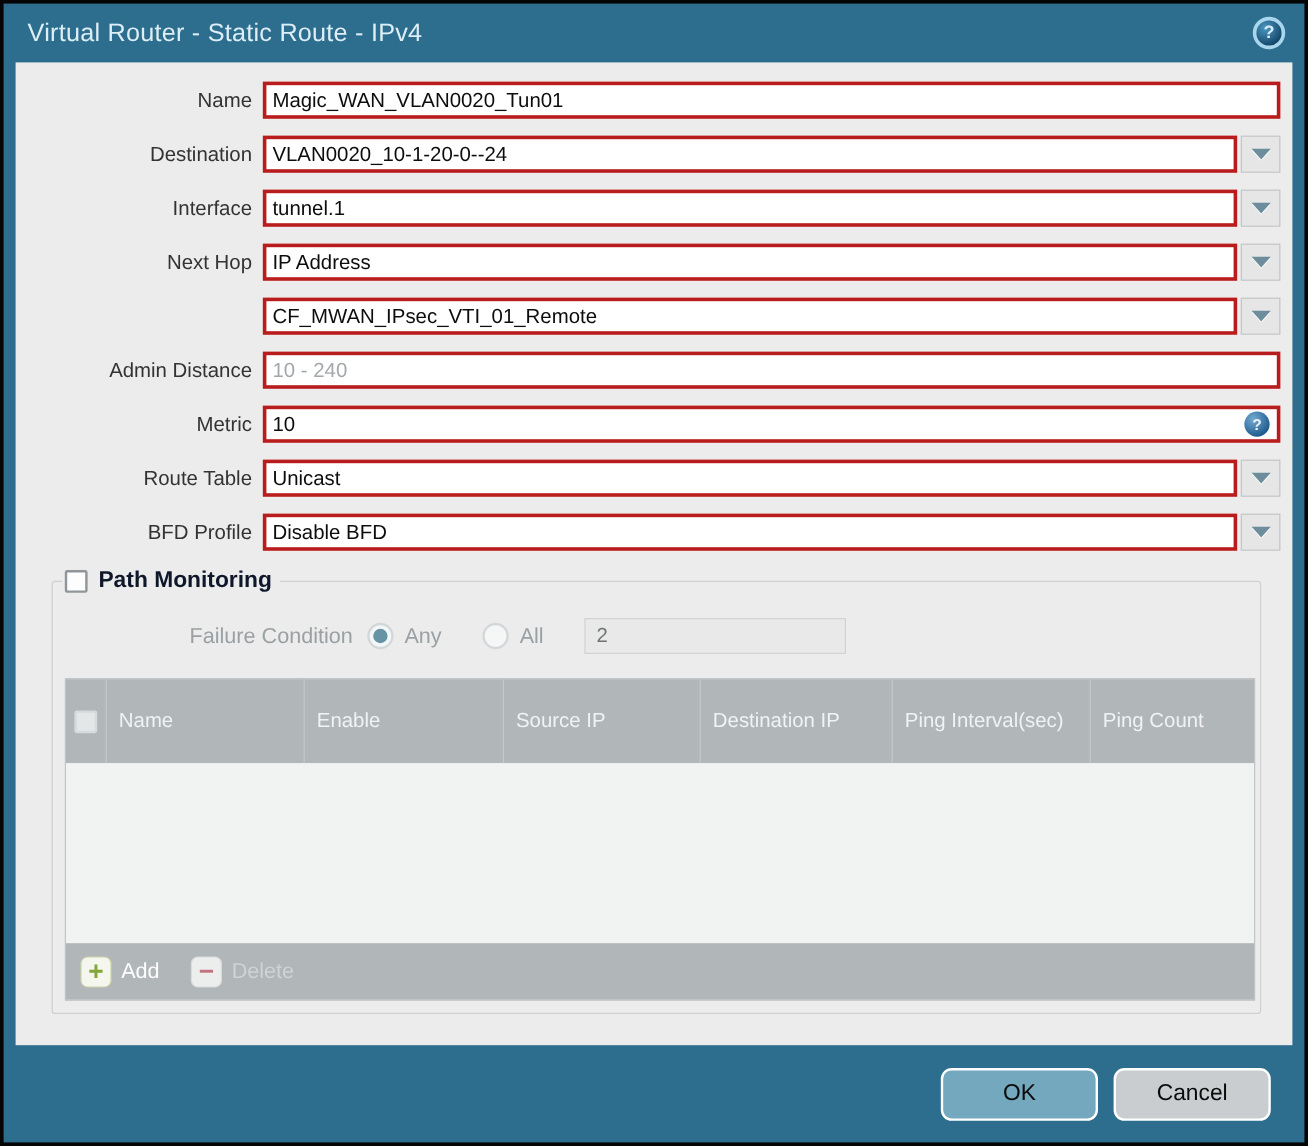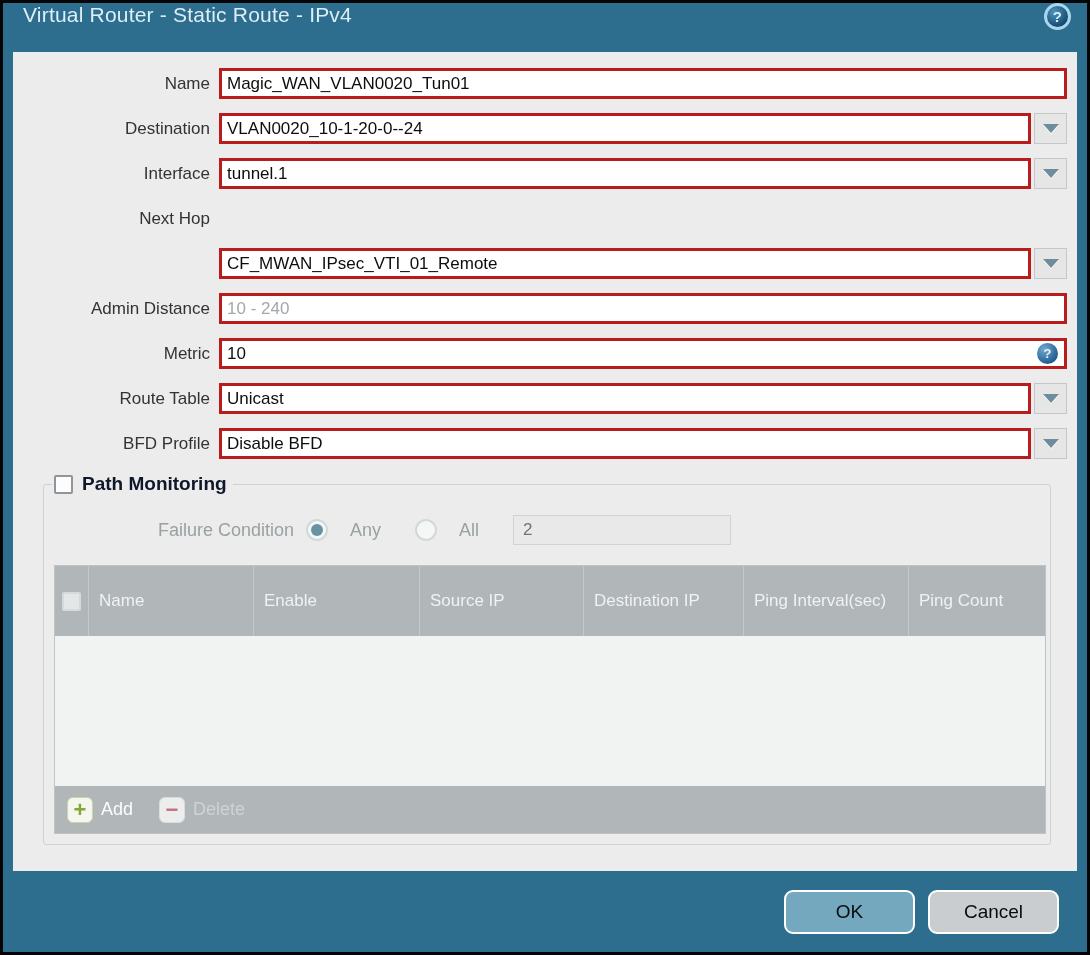--- a/index.html
+++ b/index.html
@@ -3,21 +3,21 @@
 <meta charset="utf-8">
 <style>
   * { margin:0; padding:0; box-sizing:border-box; }
   html,body { width:1090px; height:955px; }
   body { font-family:"Liberation Sans", sans-serif; background:#000; }
 
   .dialog { position:absolute; inset:0; background:#2d6e8f; border:3px solid #050505;
             display:flex; flex-direction:column; }
 
   
-  .titlebar { height:49px; display:flex; padding:0 16px 0 20px;
+  .titlebar { height:49px; display:flex; align-items:center; padding:0 16px 0 20px;
               color:#ddeef6; font-size:21px; letter-spacing:.2px; }
   .titlebar .title { flex:1; }
   .help-badge { width:27px; height:27px; border-radius:50%;
                 background:radial-gradient(circle at 35% 30%, #4c96c0, #14476b 75%);
                 border:3px solid #a9d6ec; color:#d8edf8; font-weight:bold; font-size:15px;
                 display:flex; align-items:center; justify-content:center; cursor:pointer; }
 
   
   .content { flex:1; margin:0 10px; background:#ececec; padding:16px 10px 0 14px; overflow:hidden; }
 
@@ -48,21 +48,21 @@
           cursor:pointer; }
   .pm-title { font-size:19px; font-weight:bold; color:#0f172a; }
 
   .pm-row { display:flex; align-items:center; margin:14px 0 20px 0; }
   .dis-lbl { color:#9aa0a3; font-size:18px; }
   .fc-lbl { width:256px; text-align:right; padding-right:12px; white-space:nowrap; }
   .radio { width:22px; height:22px; border-radius:50%; background:#f5f7f7; border:2px solid #d2d8da;
            display:inline-flex; align-items:center; justify-content:center; cursor:pointer; }
   .radio .dot { width:12px; height:12px; border-radius:50%; background:transparent; }
   .radio.sel .dot { background:#6794a4; }
-  .radio-lbl { margin:0 34px 0 22px; }
+  .radio-lbl { margin:0 34px 0 9px; }
   .pht-lbl { margin-left:126px; padding-right:10px; white-space:nowrap; }
   .pht-input { width:218px; height:30px; background:#e9e9e9; border:1px solid #d2d2d2;
                color:#6e7477; font-size:17px; font-family:"Liberation Sans",sans-serif; padding:0 9px; }
 
   
   .pm-table { margin:0 0 0 4px; border:1px solid #bec3c5; }
   .thead { display:grid; grid-template-columns:34px 165px 166px 164px 160px 165px 1fr;
            background:#b1b6b9; color:#f0f2f3; font-size:17px; height:70px; }
   .th { display:flex; align-items:center; padding:4px 10px; border-right:1px solid #c3c8ca; }
   .th:last-child { border-right:none; }
@@ -121,20 +121,26 @@
       <span class="ctl">
         <input class="tinput" value="tunnel.1" style="">
         <span class="dd-btn">
             <span class="tri"></span>
           </span>
       </span>
     </div>
 
     <div class="row">
       <span class="lbl">Next Hop</span>
+      <span class="ctl">
+        <input class="tinput" value="IP Address" style="">
+        <span class="dd-btn">
+            <span class="tri"></span>
+          </span>
+      </span>
     </div>
 
     <div class="row">
       <span class="lbl"></span>
       <span class="ctl">
         <input class="tinput" value="CF_MWAN_IPsec_VTI_01_Remote" style="">
         <span class="dd-btn">
             <span class="tri"></span>
           </span>
       </span>

